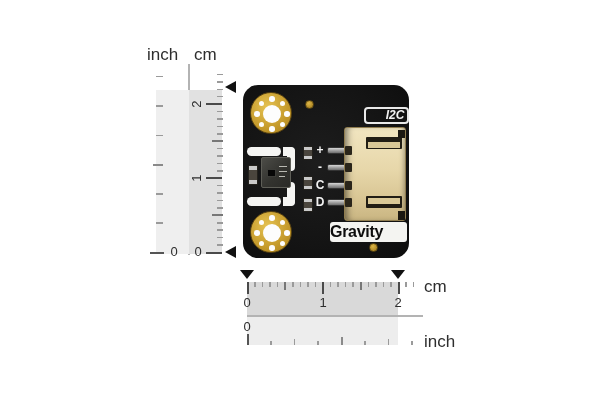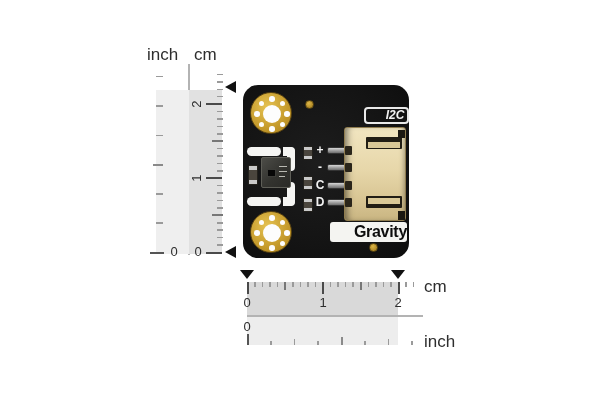--- a/index.html
+++ b/index.html
@@ -49,21 +49,21 @@
              border:1px solid #8f7c4e;box-sizing:border-box;
              box-shadow:inset 7px 0 7px -5px rgba(0,0,0,.5), inset -4px 0 5px -3px rgba(0,0,0,.35);}
   .conn-slot{position:absolute;background:#211d14;border-radius:1px;}
   .conn-slot-floor{position:absolute;background:#d9c897;}
   .conn-notch{position:absolute;background:#1b1811;}
   .pin-entry{position:absolute;width:7px;height:9px;background:#2a251a;border-radius:1px;}
   .i2c-badge{position:absolute;left:121px;top:22px;width:45px;height:17px;border:2px solid #e9e9e9;
              border-radius:4px;box-sizing:border-box;color:#f2f2f2;font-size:12px;font-weight:bold;
              font-style:italic;text-align:center;line-height:13px;padding-left:17px;}
   .gravity-badge{position:absolute;left:87px;top:137px;width:77px;height:20px;background:#f4f4f1;
-                 border-radius:3px;color:#0d0d0d;font-size:16px;font-weight:bold;text-align:right;
+                 border-radius:3px;color:#0d0d0d;font-size:16px;font-weight:bold;text-align:left;
                  line-height:20px;letter-spacing:-0.3px;}
 </style>
 </head>
 <body>
 
 <div class="stage">
 
   <div>
     <div class="unit-label" style="left:147px;top:45px;">inch</div>
     <div class="unit-label" style="left:194px;top:45px;">cm</div>

